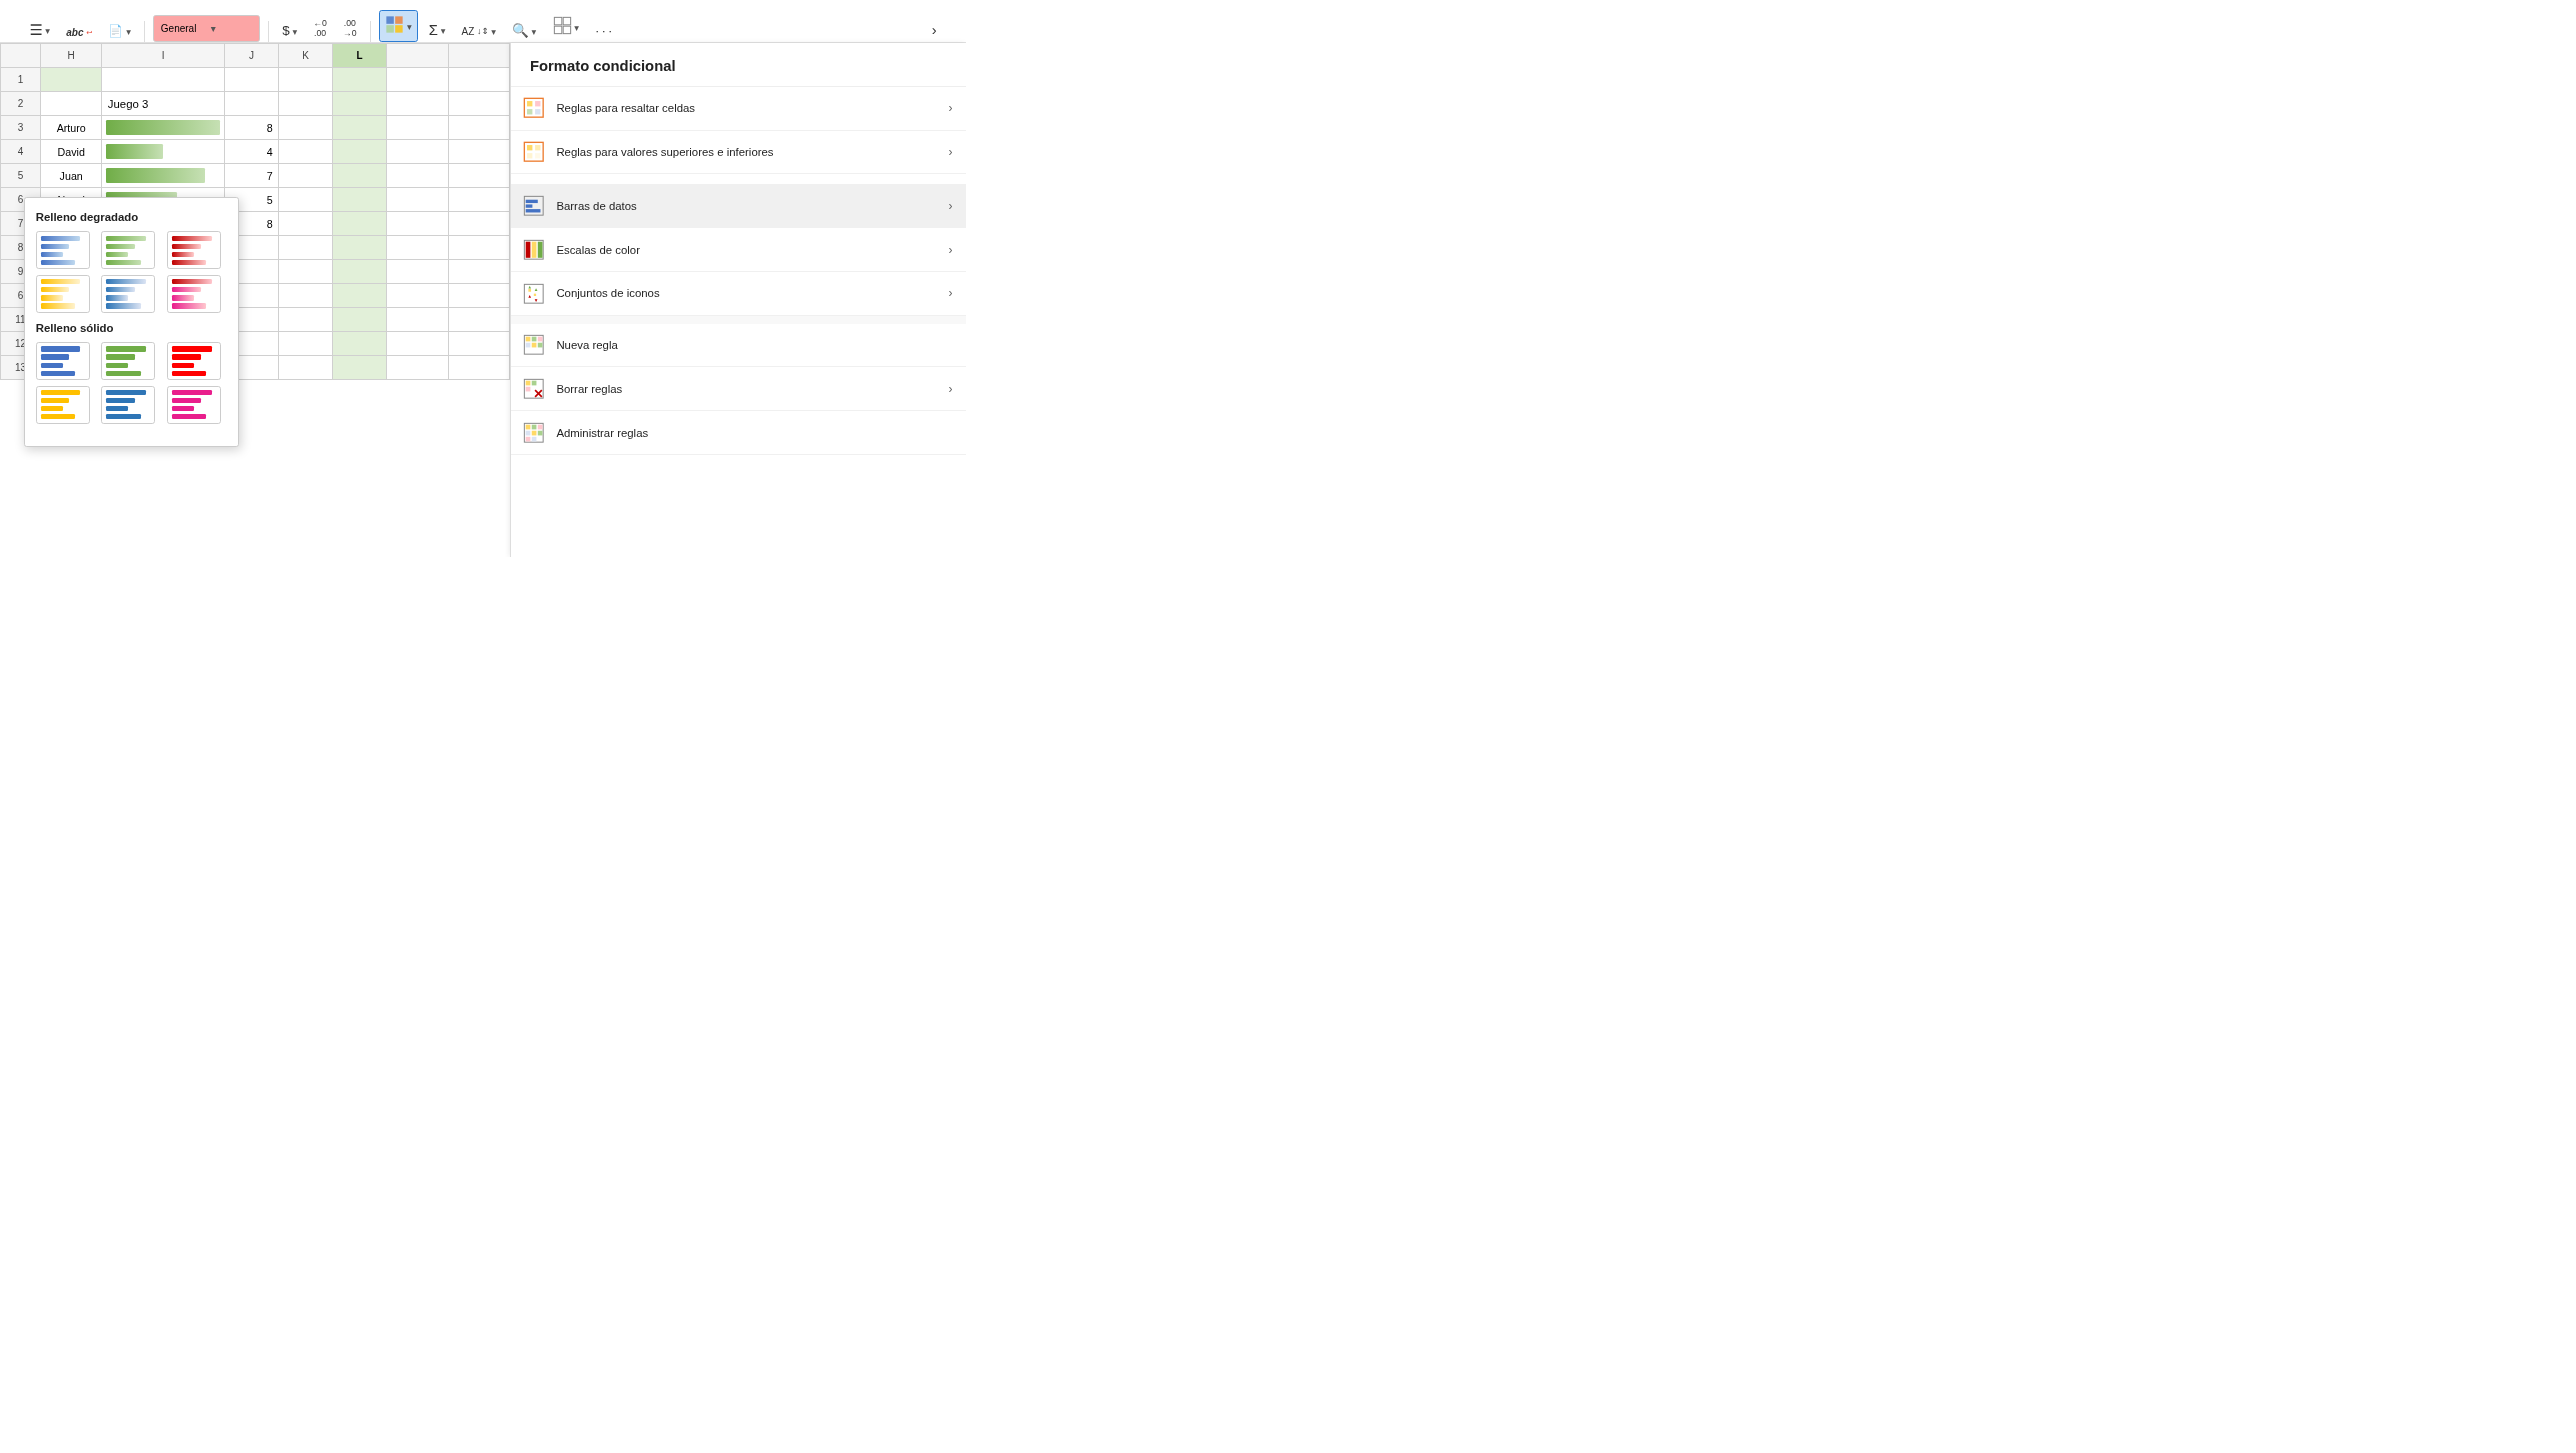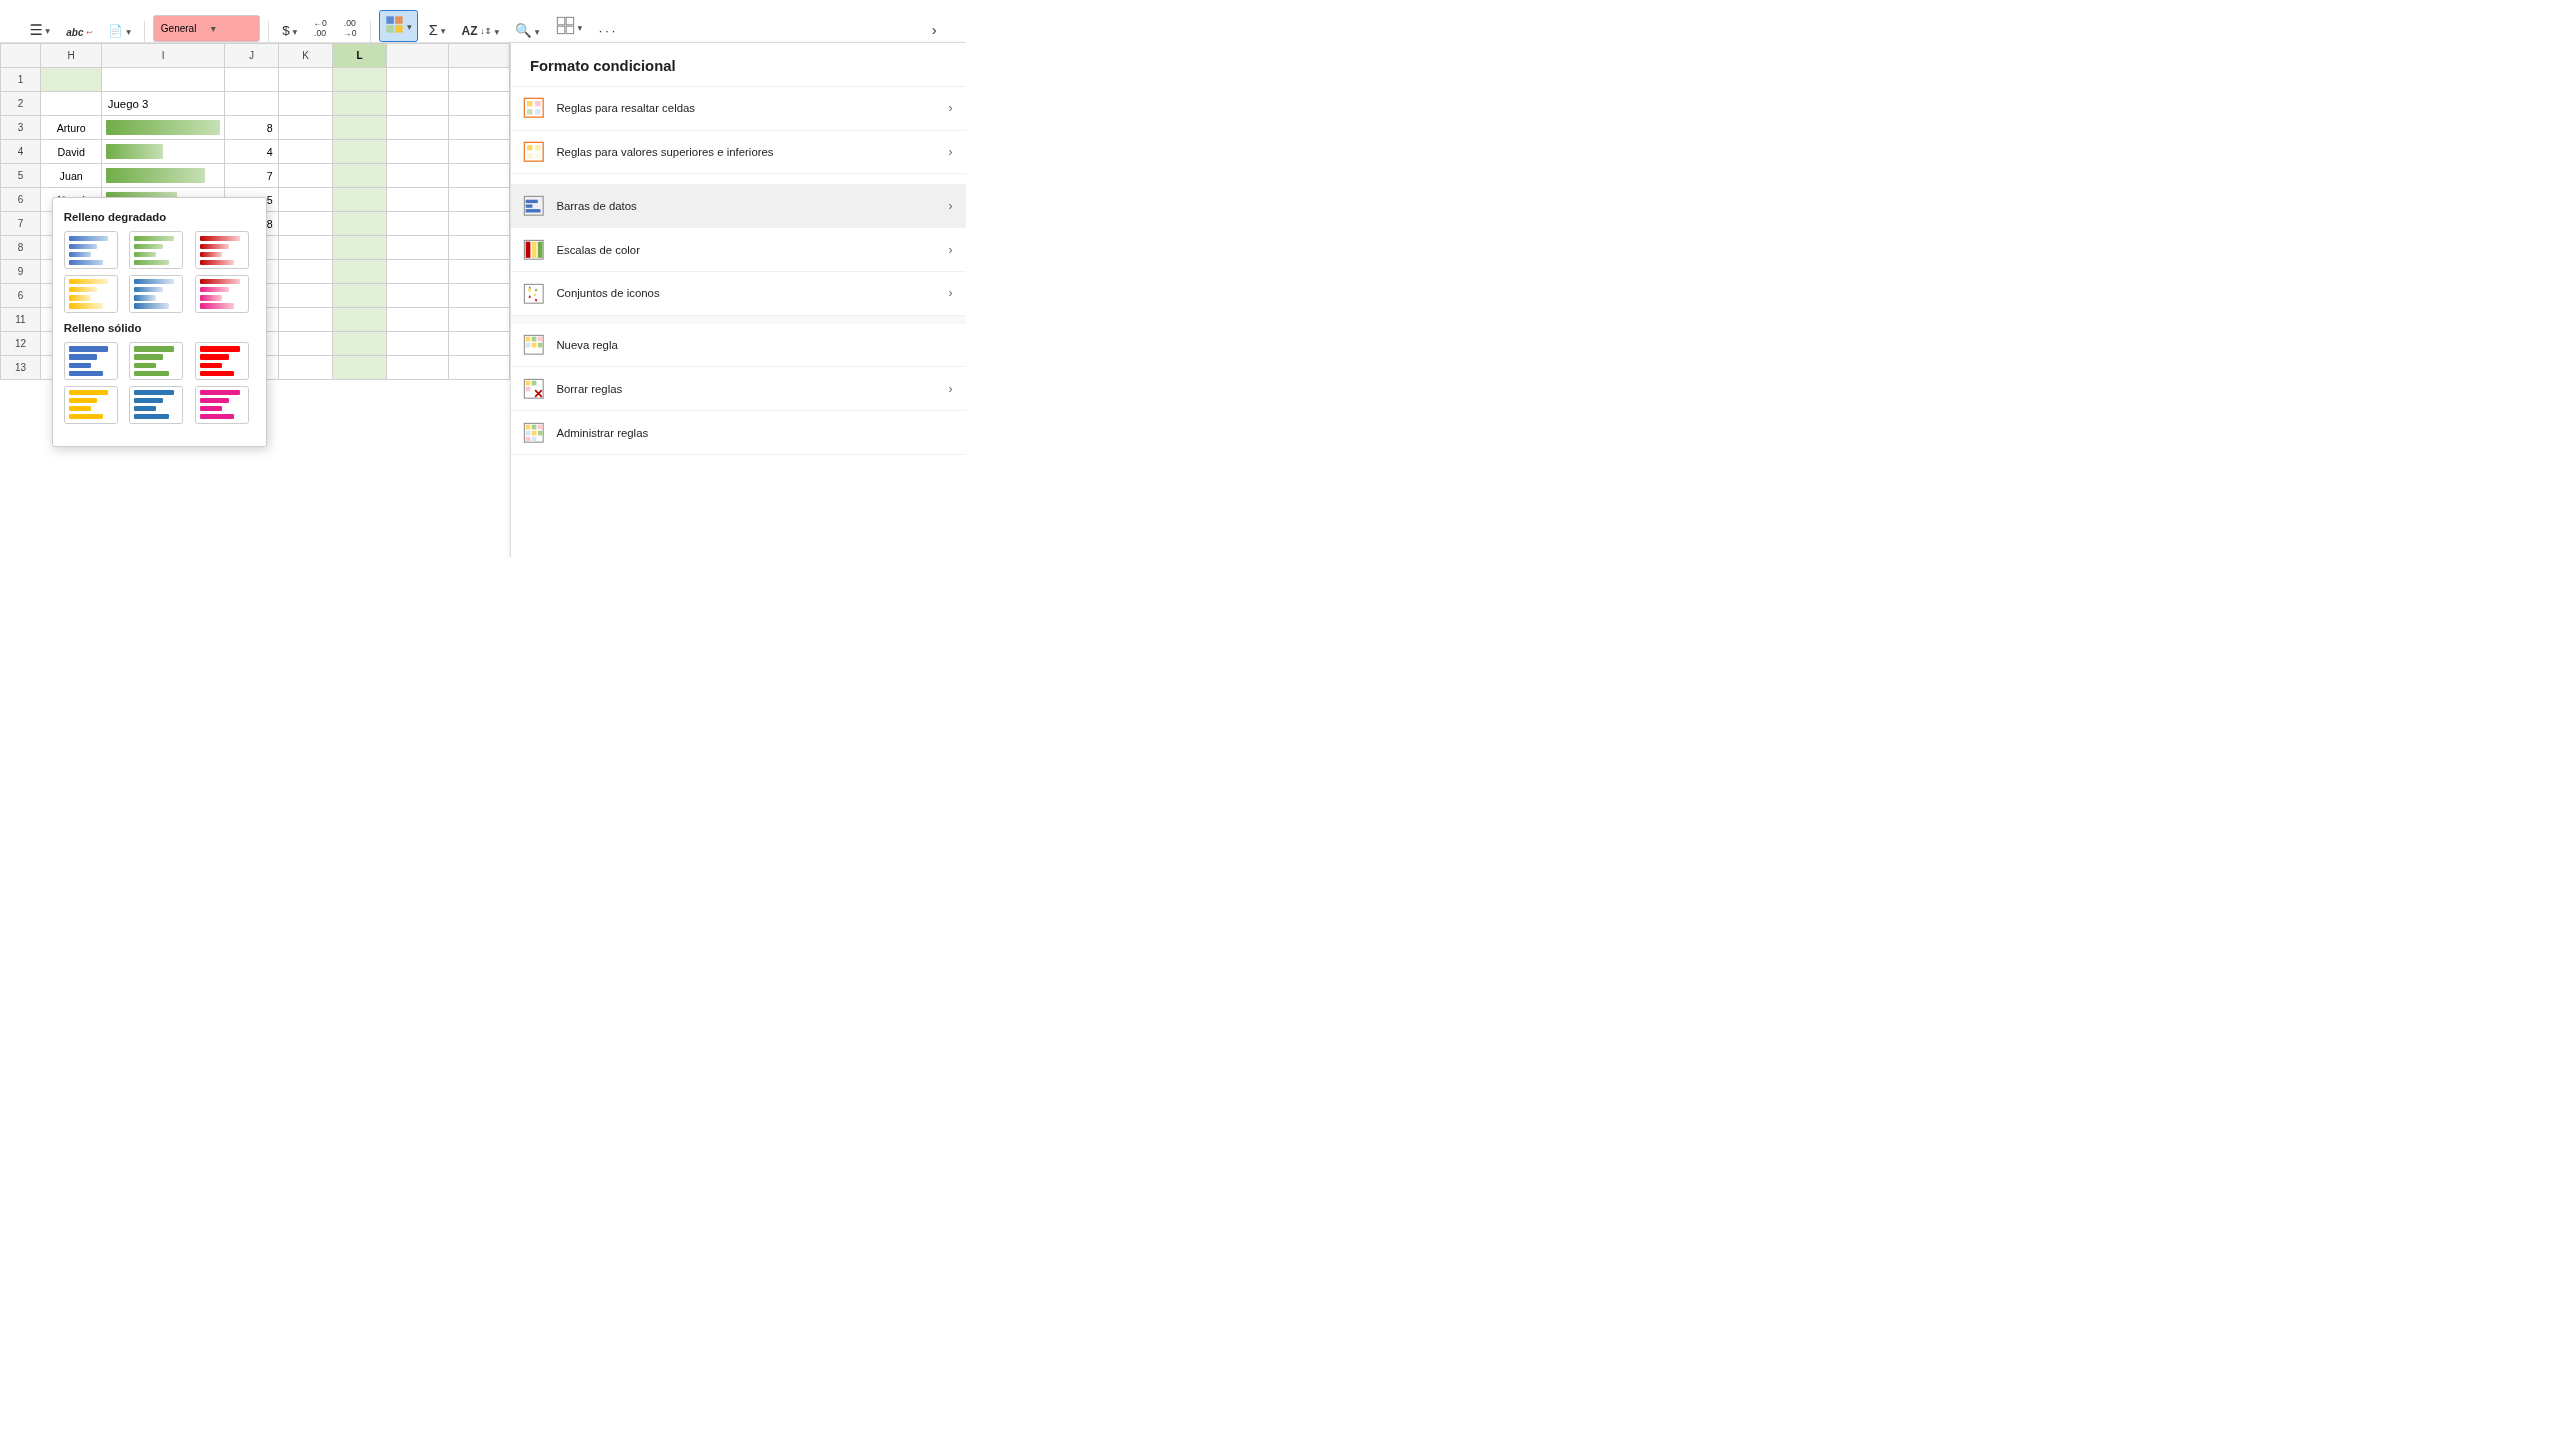--- a/index.html
+++ b/index.html
@@ -188,21 +188,21 @@
       font-size: 12px;
     }
     .formato-sep {
       height: 8px;
       background: #f8f8f8;
     }
 
     
     .relleno-panel {
       position: absolute;
-      left: 52px;
+      left: 24px;
       top: 154px;
       width: 215px;
       background: #fff;
       border: 0.7px solid #ccc;
       border-radius: 2.7px;
       box-shadow: 1.3px 2.7px 10.7px rgba(0,0,0,0.18);
       z-index: 20;
       padding: 10.7px 10.7px 13.4px 10.7px;
     }
     .relleno-section-title {
@@ -307,21 +307,21 @@
     </span>
     <span class="chevron-down"></span>
   </button>
 
   <button class="toolbar-btn">
     <span class="sigma"></span>
     <span class="chevron-down"></span>
   </button>
 
   <button class="toolbar-btn">
-    <span style="font-size:12px;font-weight:700;">AZ</span>
+    <span style="font-size:10px;font-weight:400;">AZ</span>
     <span style="font-size:8.7px;">↓⇕</span>
     <span class="chevron-down"></span>
   </button>
 
   <button class="toolbar-btn">
     <span style="font-size:13.4px;">🔍</span>
     <span class="chevron-down"></span>
   </button>
 
   <button class="toolbar-btn">

